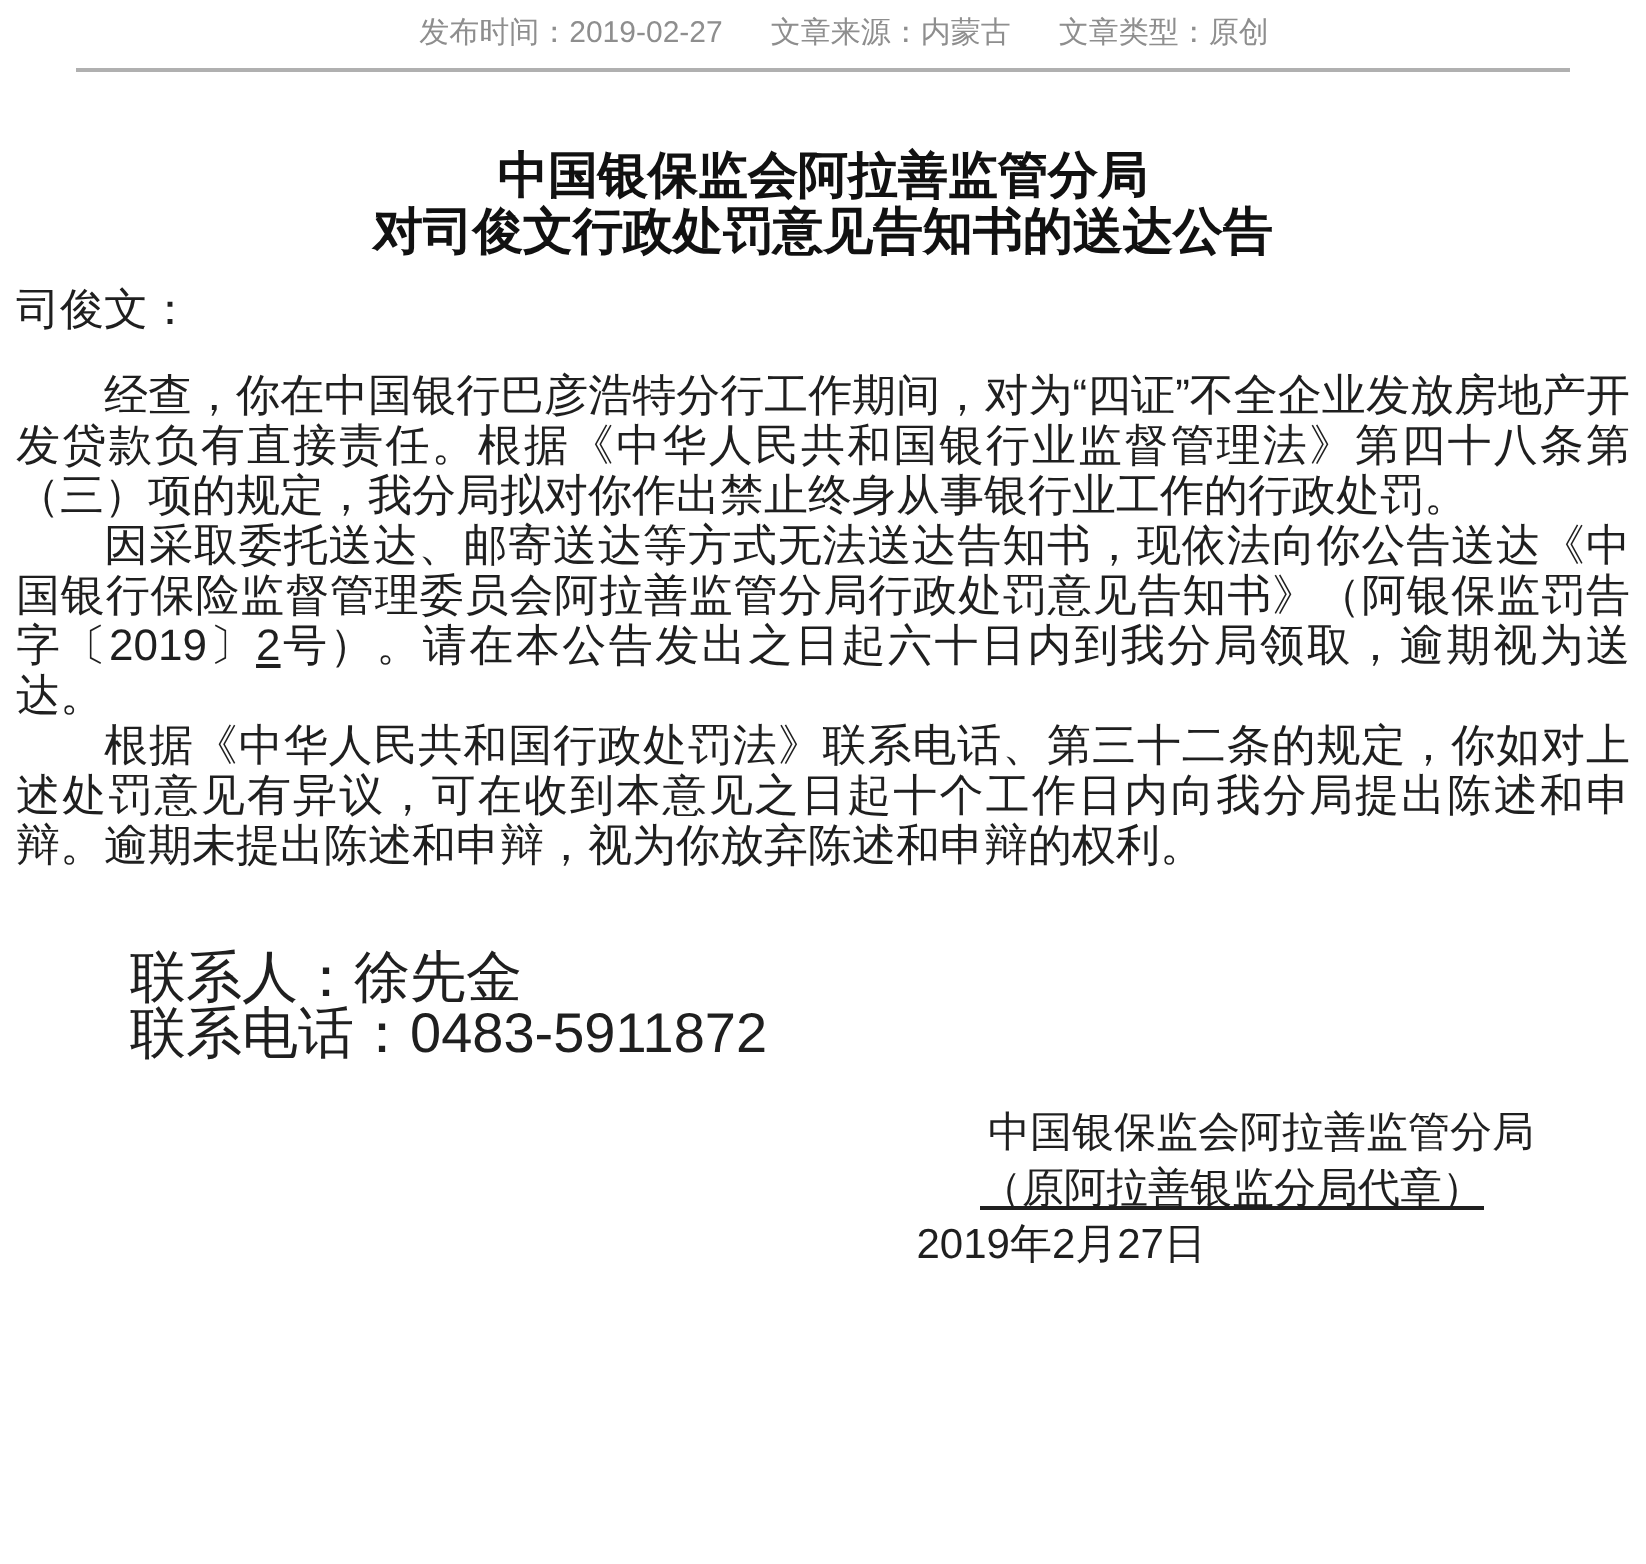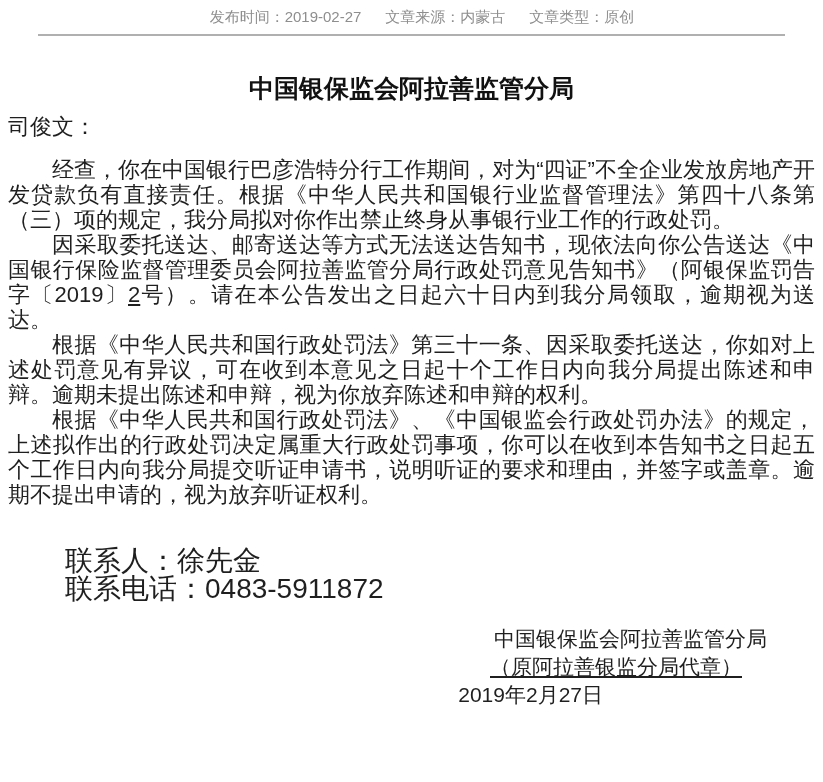--- a/index.html
+++ b/index.html
@@ -74,33 +74,33 @@
   <div class="meta">
     <span>发布时间：2019-02-27</span>
     <span>文章来源：内蒙古</span>
     <span>文章类型：原创</span>
   </div>
 
   <div class="divider"></div>
 
   <div class="doc-title">
     <div>中国银保监会阿拉善监管分局</div>
+    <div>对司俊文行政处罚意见告知书的送达公告</div>
   </div>
 
   <div class="content">
 
     <div class="salutation">司俊文：</div>
 
     <p class="para first">经查，你在中国银行巴彦浩特分行工作期间，对为“四证”不全企业发放房地产开发贷款负有直接责任。根据《中华人民共和国银行业监督管理法》第四十八条第（三）项的规定，我分局拟对你作出禁止终身从事银行业工作的行政处罚。</p>
 
     <p class="para"><span>因采取委托送达、邮寄送达等方式无法送达告知书，现依法向你公告送达《中国银行保险监督管理委员会阿拉善监管分局行政处罚意见告知书》（阿银保监罚告字〔2019〕</span><span class="u">2</span><span>号）。请在本公告发出之日起六十日内到我分局领取，逾期视为送达。</span></p>
 
-    <p class="para">根据《中华人民共和国行政处罚法》第三十一条、因采取委托送达，你如对上述处罚意见有异议，可在收到本意见之日起十个工作日内向我分局提出陈述和申辩。逾期未提出陈述和申辩，视为你放弃陈述和申辩的权利。</p>
+    <p class="para">根据《中华人民共和国行政处罚法》联系电话、第三十二条的规定，你如对上述处罚意见有异议，可在收到本意见之日起十个工作日内向我分局提出陈述和申辩。逾期未提出陈述和申辩，视为你放弃陈述和申辩的权利。</p>
 
-    <p class="para">根据《中华人民共和国行政处罚法》、《中国银监会行政处罚办法》的规定，上述拟作出的行政处罚决定属重大行政处罚事项，你可以在收到本告知书之日起五个工作日内向我分局提交听证申请书，说明听证的要求和理由，并签字或盖章。逾期不提出申请的，视为放弃听证权利。</p>
 
     <div class="contact">
       <div>联系人：徐先金</div>
       <div>联系电话：0483-5911872</div>
     </div>
 
     <div class="signature">
       <div class="sig-org">中国银保监会阿拉善监管分局</div>
       <div class="sig-note">（原阿拉善银监分局代章）</div>
       <div class="sig-date">2019年2月27日</div>

